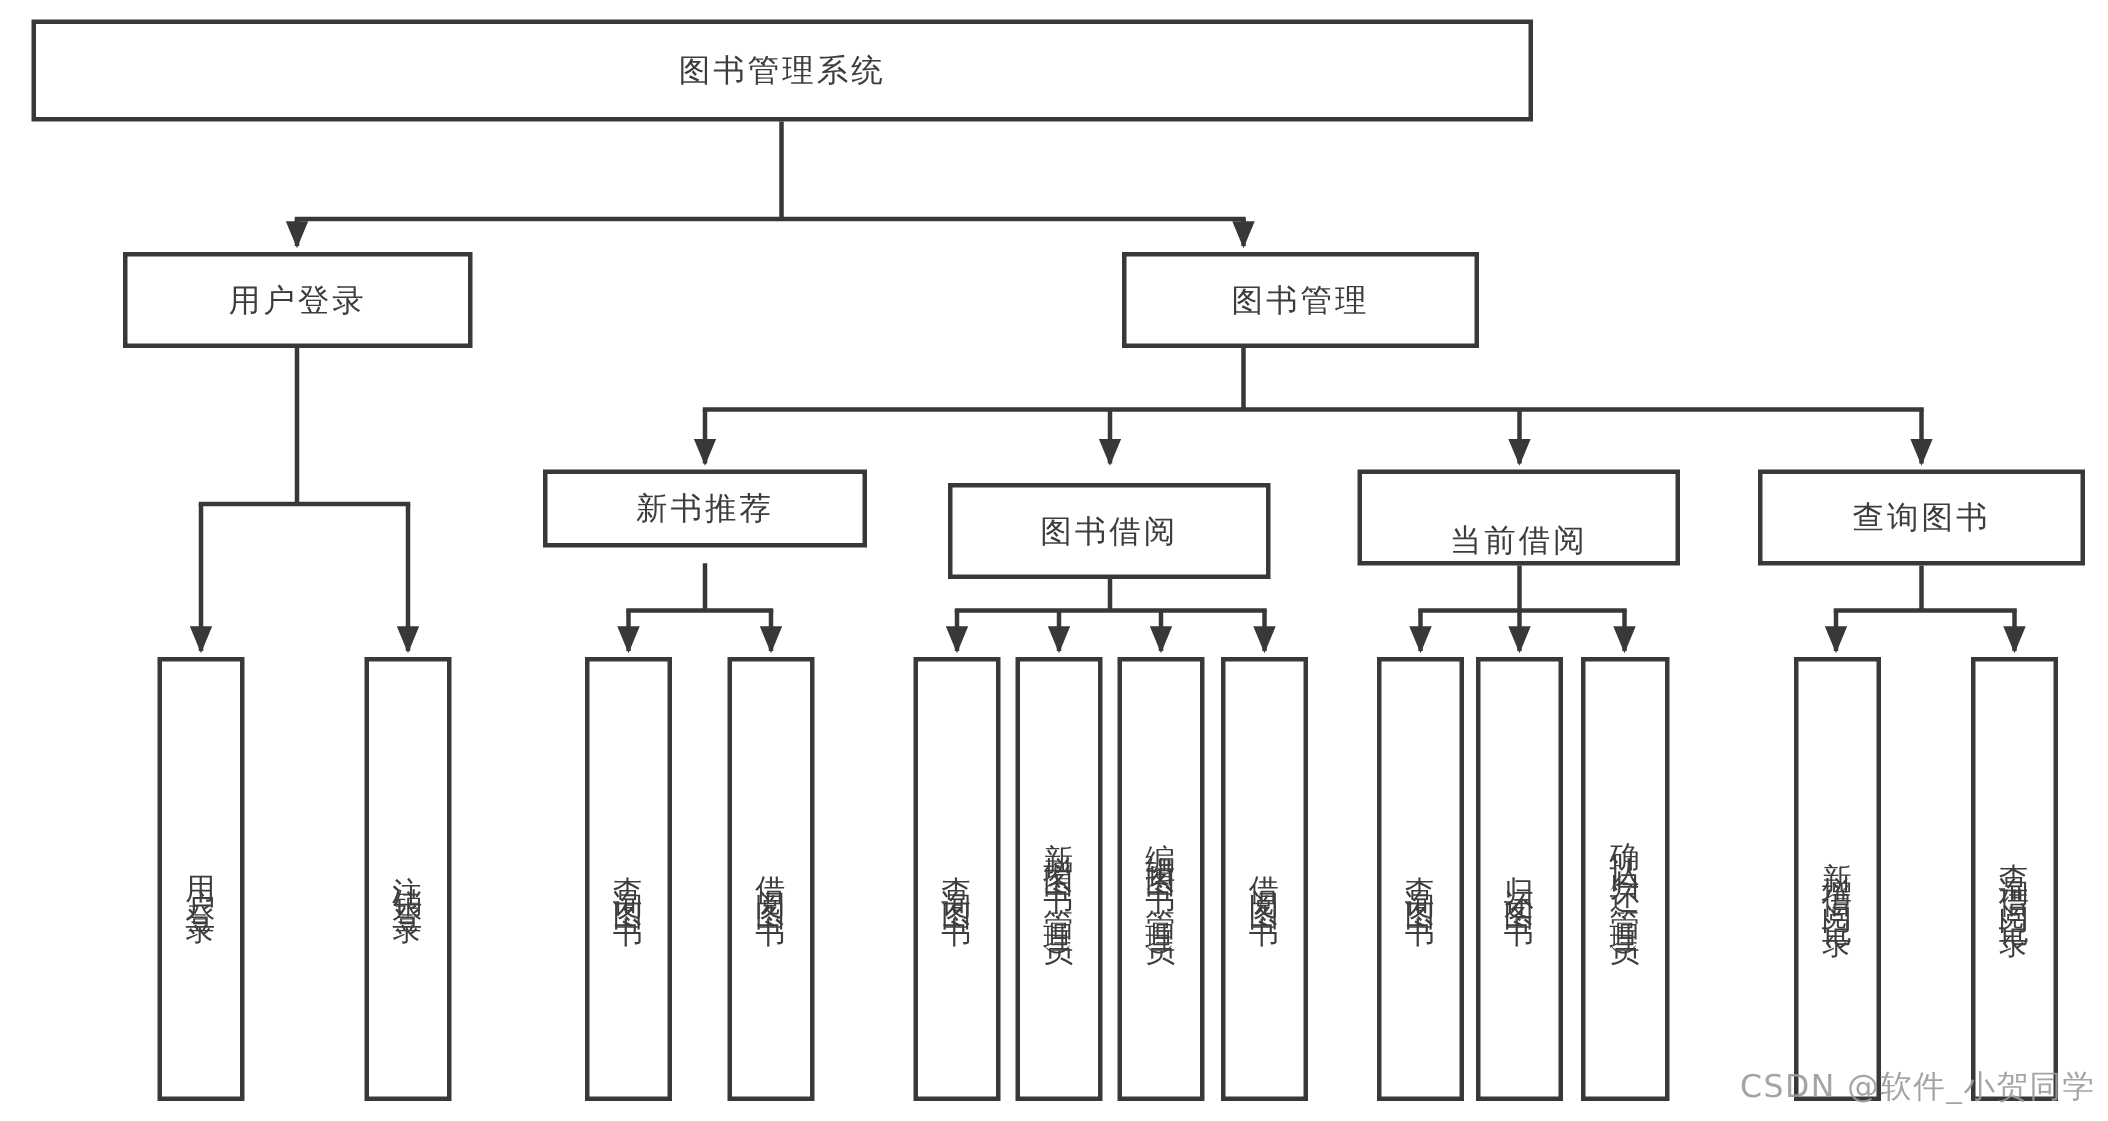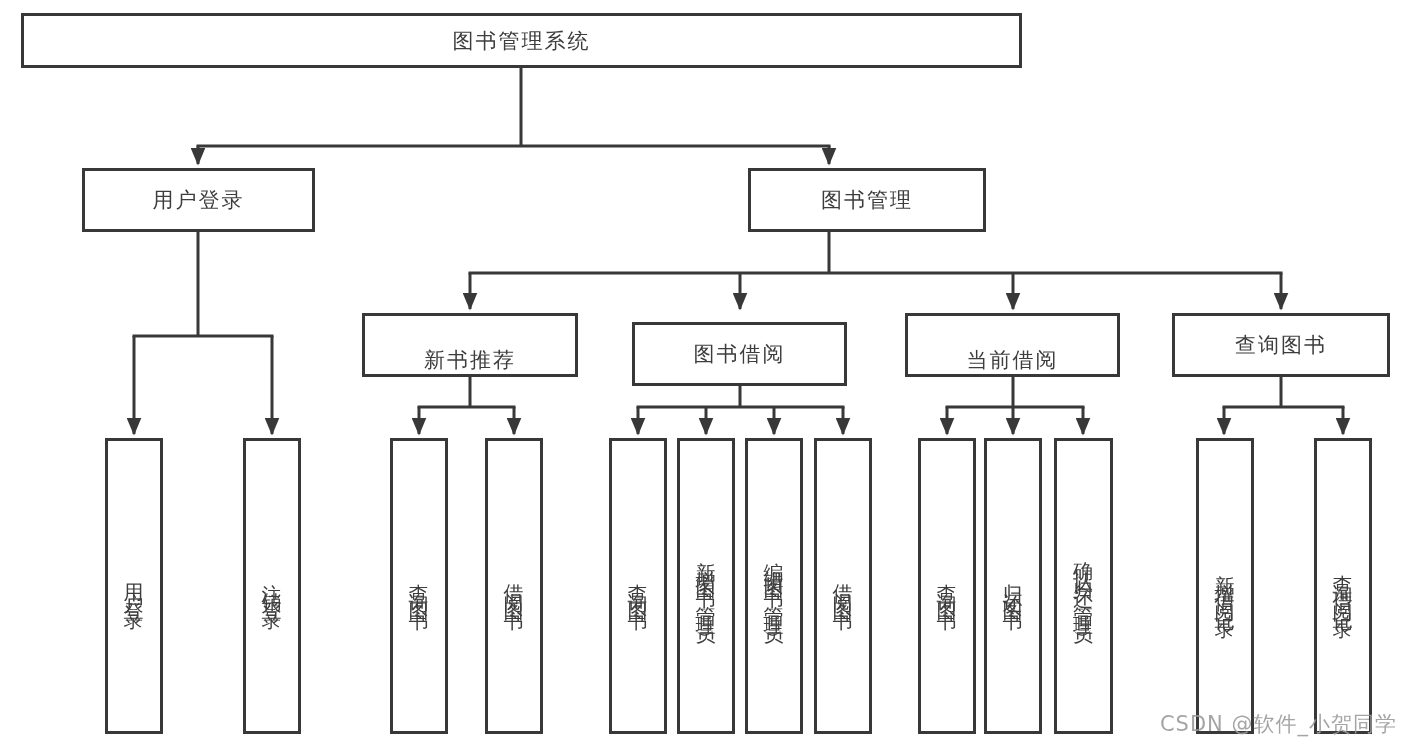--- a/index.html
+++ b/index.html
@@ -82,32 +82,32 @@
         <line x1="843" y1="407" x2="843" y2="434" marker-end="url(#arw)"></line>
         <line x1="947" y1="407" x2="947" y2="434" marker-end="url(#arw)"></line>
         <line x1="1013" y1="407" x2="1013" y2="434" marker-end="url(#arw)"></line>
         <line x1="1083" y1="407" x2="1083" y2="434" marker-end="url(#arw)"></line>
         <line x1="1224" y1="407" x2="1224" y2="434" marker-end="url(#arw)"></line>
         <line x1="1343" y1="407" x2="1343" y2="434" marker-end="url(#arw)"></line>
       </g>
     </g>
   </svg>
 
-  <div class="box hbox" style="left:21px;top:13px;width:1001px;height:55px;">
+  <div class="box hbox" style="left:21px;top:13px;width:1001px;height:68px;">
     <span class="label">图书管理系统</span>
   </div>
 
   <div class="box hbox" style="left:82px;top:168px;width:233px;height:64px;">
     <span class="label">用户登录</span>
   </div>
   <div class="box hbox" style="left:748px;top:168px;width:238px;height:64px;">
     <span class="label">图书管理</span>
   </div>
 
-  <div class="box hbox" style="left:362px;top:313px;width:216px;height:64px;align-items:flex-end;">
+  <div class="box hbox" style="left:362px;top:313px;width:216px;height:52px;">
     <span class="label">新书推荐</span>
   </div>
   <div class="box hbox" style="left:632px;top:322px;width:215px;height:64px;">
     <span class="label">图书借阅</span>
   </div>
   <div class="box hbox" style="left:905px;top:313px;width:215px;height:64px;align-items:flex-end;">
     <span class="label">当前借阅</span>
   </div>
   <div class="box hbox" style="left:1172px;top:313px;width:218px;height:64px;">
     <span class="label">查询图书</span>

